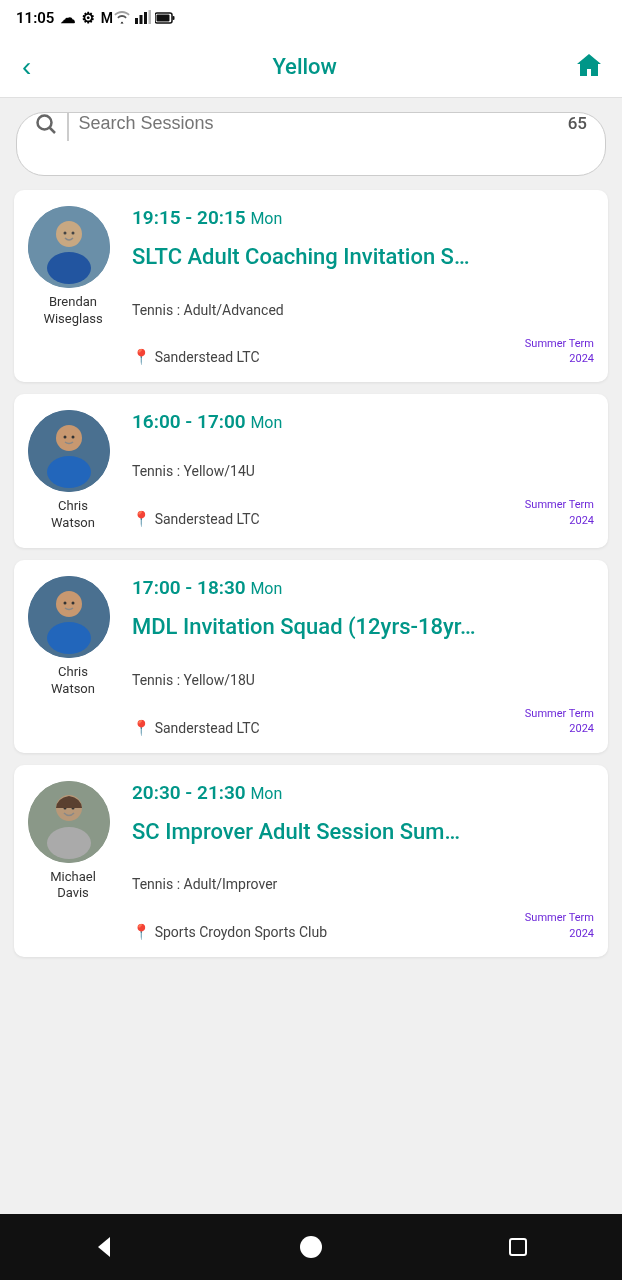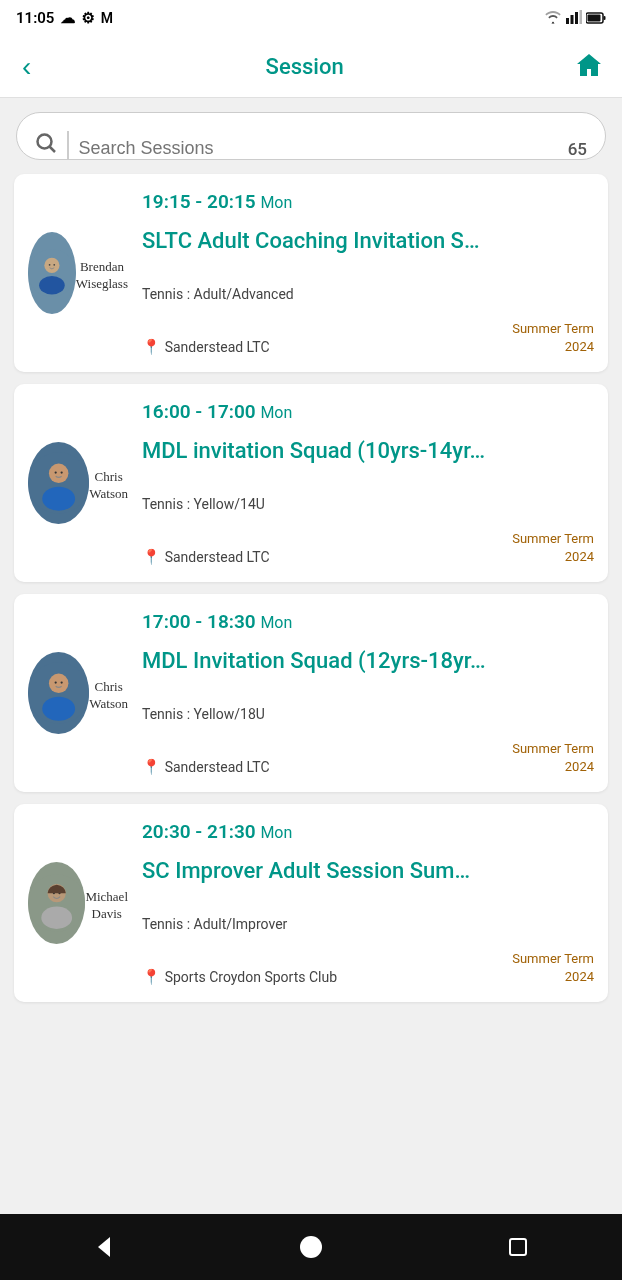--- a/index.html
+++ b/index.html
@@ -12,21 +12,21 @@
       display: flex;
       flex-direction: column;
     }
 
     
     .status-bar {
       background: #fff;
       height: 36px;
       display: flex;
       align-items: center;
-      justify-content: space-between;
+      justify-content: flex-start;
       padding: 0 16px;
     }
     .status-bar-left {
       display: flex;
       align-items: center;
       gap: 6px;
       font-size: 15px;
       font-weight: 600;
     }
     .status-bar-right {
@@ -70,23 +70,23 @@
 
     
     .search-container {
       background: #f0f0f0;
       padding: 14px 16px;
     }
     .search-bar {
       background: #fff;
       border: 1.5px solid #ccc;
       border-radius: 28px;
-      height: 48px;
-      display: flex;
-      align-items: flex-end;
+      height: 64px;
+      display: flex;
+      align-items: flex-start;
       padding: 0 18px;
       gap: 10px;
     }
     .search-icon-wrap {
       color: #666;
       font-size: 20px;
     }
     .search-divider {
       width: 1.5px;
       height: 28px;
@@ -121,25 +121,23 @@
     .session-card {
       background: #fff;
       border-radius: 10px;
       padding: 16px 14px;
       display: flex;
       gap: 14px;
       box-shadow: 0 1px 3px rgba(0,0,0,0.08);
     }
     .card-left {
       display: flex;
-      flex-direction: row;
-      align-items: center;
+      flex-direction: column;
       min-width: 90px;
       max-width: 100px;
-      font-family: Liberation Serif, serif;
     }
     .coach-avatar {
       width: 82px;
       height: 82px;
       border-radius: 50%;
       object-fit: cover;
       overflow: hidden;
       background: #ccc;
       display: flex;
       align-items: center;
@@ -192,22 +190,22 @@
       align-items: center;
       gap: 4px;
       font-size: 14px;
       color: #444;
     }
     .pin-icon {
       font-size: 15px;
       color: #009688;
     }
     .session-term {
-      font-size: 13px;
-      color: #a16207;
+      font-size: 11px;
+      color: #6d28d9;
       text-align: right;
       line-height: 1.4;
     }
 
     
     .bottom-nav {
       height: 66px;
       background: #111;
       display: flex;
       align-items: center;
@@ -267,21 +265,21 @@
         <rect x="0" y="1" width="17" height="10" rx="2" ry="2" stroke="#111" stroke-width="1.5" fill="none"></rect>
         <rect x="17.5" y="4" width="2" height="4" rx="1" fill="#111"></rect>
         <rect x="1.5" y="2.5" width="13" height="7" rx="1" fill="#111"></rect>
       </svg>
     </span>
   </div>
 </div>
 
 <div class="app-bar">
   <button class="back-btn">‹</button>
-  <span class="app-bar-title">Session</span>
+  <span class="app-bar-title">Yellow</span>
   <button class="home-btn">
     <svg class="home-icon-shape" viewBox="0 0 30 30" fill="#009688">
       <path d="M15 4L3 14h3v12h7v-7h4v7h7V14h3z"></path>
     </svg>
   </button>
 </div>
 
 <div class="search-container">
   <div class="search-bar">
     <span class="search-icon-wrap">
@@ -347,21 +345,20 @@
           <path d="M37 32 Q41 35 45 32" stroke="#888" stroke-width="1.5" fill="none"></path>
         </svg>
       </div>
       <div class="coach-name">Chris<br>Watson</div>
     </div>
     <div class="card-right">
       <div class="session-time">
         <span>16:00</span> - <span>17:00</span>
         <span class="session-day">Mon</span>
       </div>
-      <div class="session-title">MDL invitation Squad (10yrs-14yr…</div>
       <div class="session-category">Tennis : Yellow/14U</div>
       <div class="session-location-row">
         <div class="session-location">
           <span class="pin-icon">📍</span>
           <span>Sanderstead LTC</span>
         </div>
         <div class="session-term">Summer Term<br>2024</div>
       </div>
     </div>
   </div>

